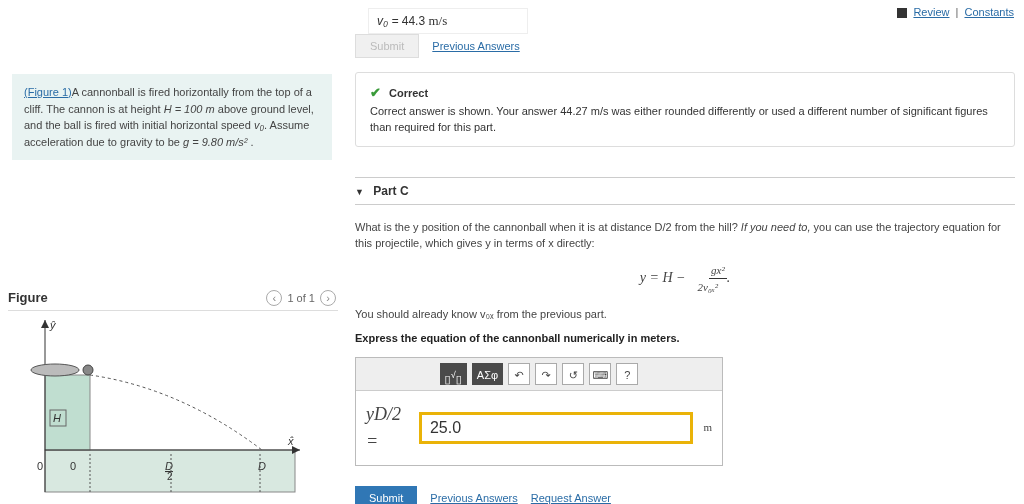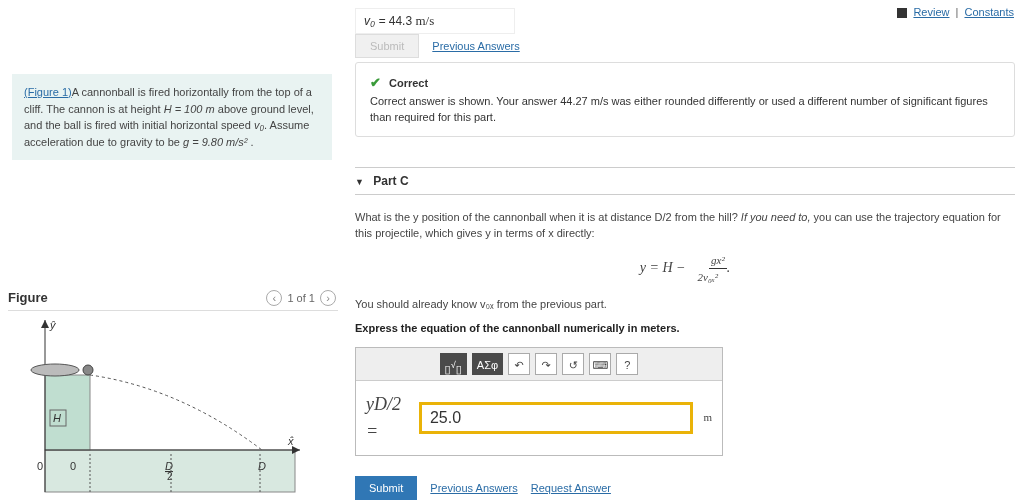--- a/index.html
+++ b/index.html
@@ -9,27 +9,27 @@
 .top-links .sep { color: #666; margin: 0 3px; }
 .top-links .ico { display:inline-block; width:10px; height:10px; background:#333; margin-right:3px; vertical-align:middle;}
 .problem-box { position: absolute; top: 74px; left: 12px; width: 320px; background: #e9f3f2; padding: 10px 12px; font-size: 11px; line-height: 1.5; color: #444;}
 .problem-box a { color: #2a6ca6; text-decoration: underline; cursor:pointer;}
 .figure-header { position: absolute; top: 290px; left: 8px; width: 330px; font-weight: bold; font-size: 13px; color:#333;}
 .figure-header .nav { float: right; font-weight: normal; color: #666; font-size: 11px;}
 .figure-header .nav .navbtn { display:inline-block; width:16px; height:16px; border:1px solid #aaa; border-radius:50%; text-align:center; line-height:14px; cursor:pointer; color:#888; margin: 0 2px;}
 .figure-header-line { position:absolute; top: 310px; left:8px; width:330px; height:1px; background:#ddd;}
 .figure-svg { position: absolute; top: 320px; left: 30px; }
 .main-col { position: absolute; top: 0; left: 355px; width: 660px; }
-.prev-answer-row { margin-top: 8px; border:1px solid #eee; padding: 4px 8px; display:inline-block; font-size:12px; min-width:160px;}
+.prev-answer-row { margin-top: 8px; border:1px solid #eee; padding: 4px 8px; display:inline-block; font-size:12px; min-width:160px;margin-left:13px;}
 .prev-answer-row .var { font-style:italic; }
 .prev-answer-row .unit { font-family: 'Times New Roman', serif; font-size:13px;}
 .submit-row { font-size: 11px;}
 .submit-row .submit-btn { background:#f0f0f0; color:#bbb; border:1px solid #ddd; padding:5px 14px; font-size:11px; cursor:default;}
 .submit-row .link { color:#2a6ca6; text-decoration:underline; margin-left:10px; cursor:pointer;}
-.feedback-correct { margin-top: 4px; border:1px solid #ddd; border-radius:3px; padding: 10px 14px; font-size:11px; line-height:1.5; background:#fff;}
+.feedback-correct { margin-top: 14px; border:1px solid #ddd; border-radius:3px; padding: 10px 14px; font-size:11px; line-height:1.5; background:#fff;}
 .feedback-correct .chk { color:#3a9b3a; font-size:13px; font-weight:bold; margin-right:5px;}
 .feedback-correct .title { font-weight:bold; color:#333;}
 .part-header { margin-top: 30px; font-weight:bold; font-size:12px; color:#333; border-top:1px solid #ccc; border-bottom:1px solid #ccc; padding: 6px 0;}
 .part-header .tri { display:inline-block; margin-right:6px; font-size:9px;}
 .part-body { margin-top: 14px; font-size: 11px; line-height:1.5; color:#444;}
 .equation { text-align:center; margin: 10px 0; font-family: 'Times New Roman', serif; font-size:14px; font-style:italic;}
 .bold-instr { font-weight:bold; color:#222; margin-top:8px;}
 .answer-box { margin-top:10px; border:1px solid #bbb; width:368px; background:#fff;}
 .answer-toolbar { background:#eee; border-bottom:1px solid #ccc; padding:5px 10px; text-align:center;}
 .answer-toolbar .tb-btn { display:inline-block; min-width:22px; height:22px; line-height:22px; border:1px solid #aaa; background:#fff; margin: 0 1px; font-size:11px; text-align:center; cursor:pointer; vertical-align:middle;}

